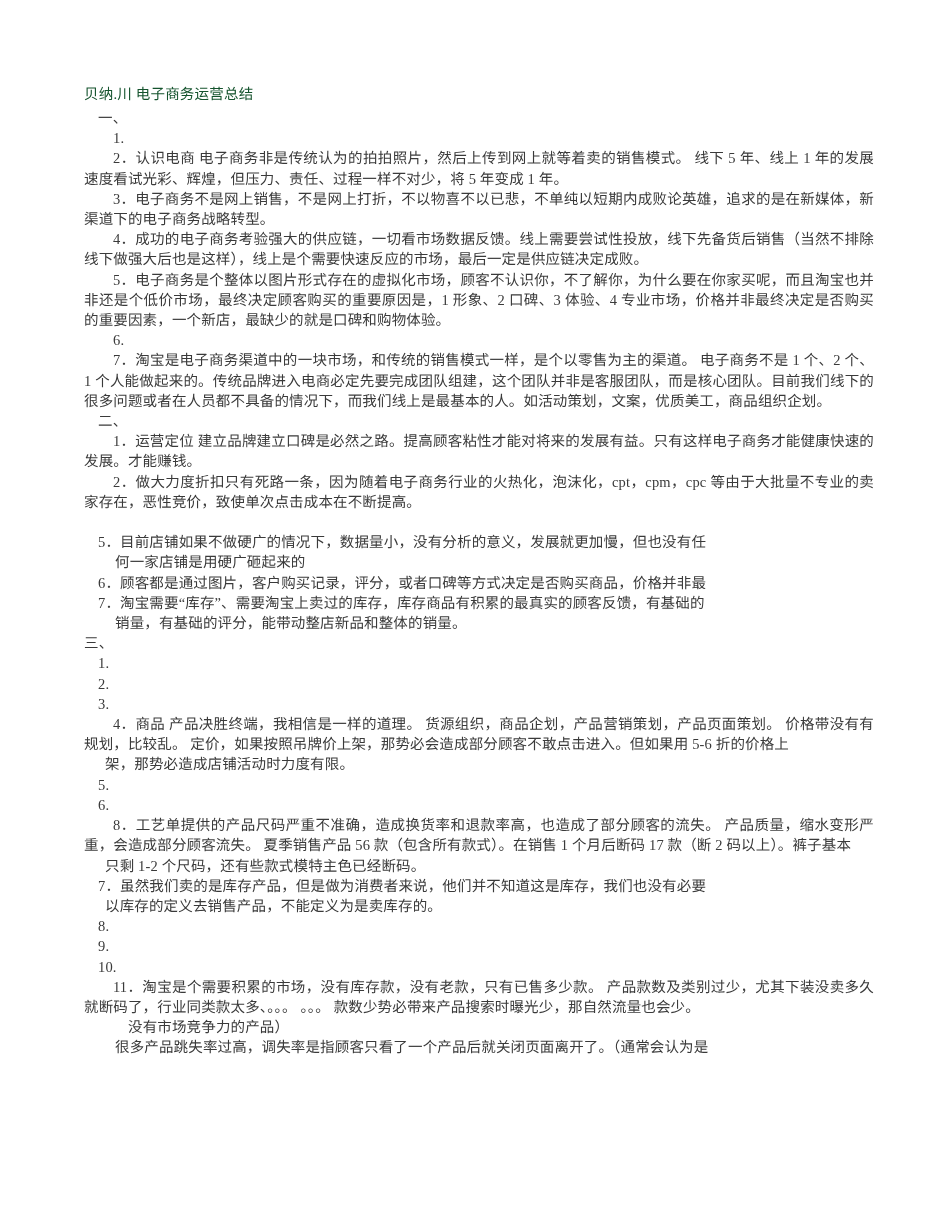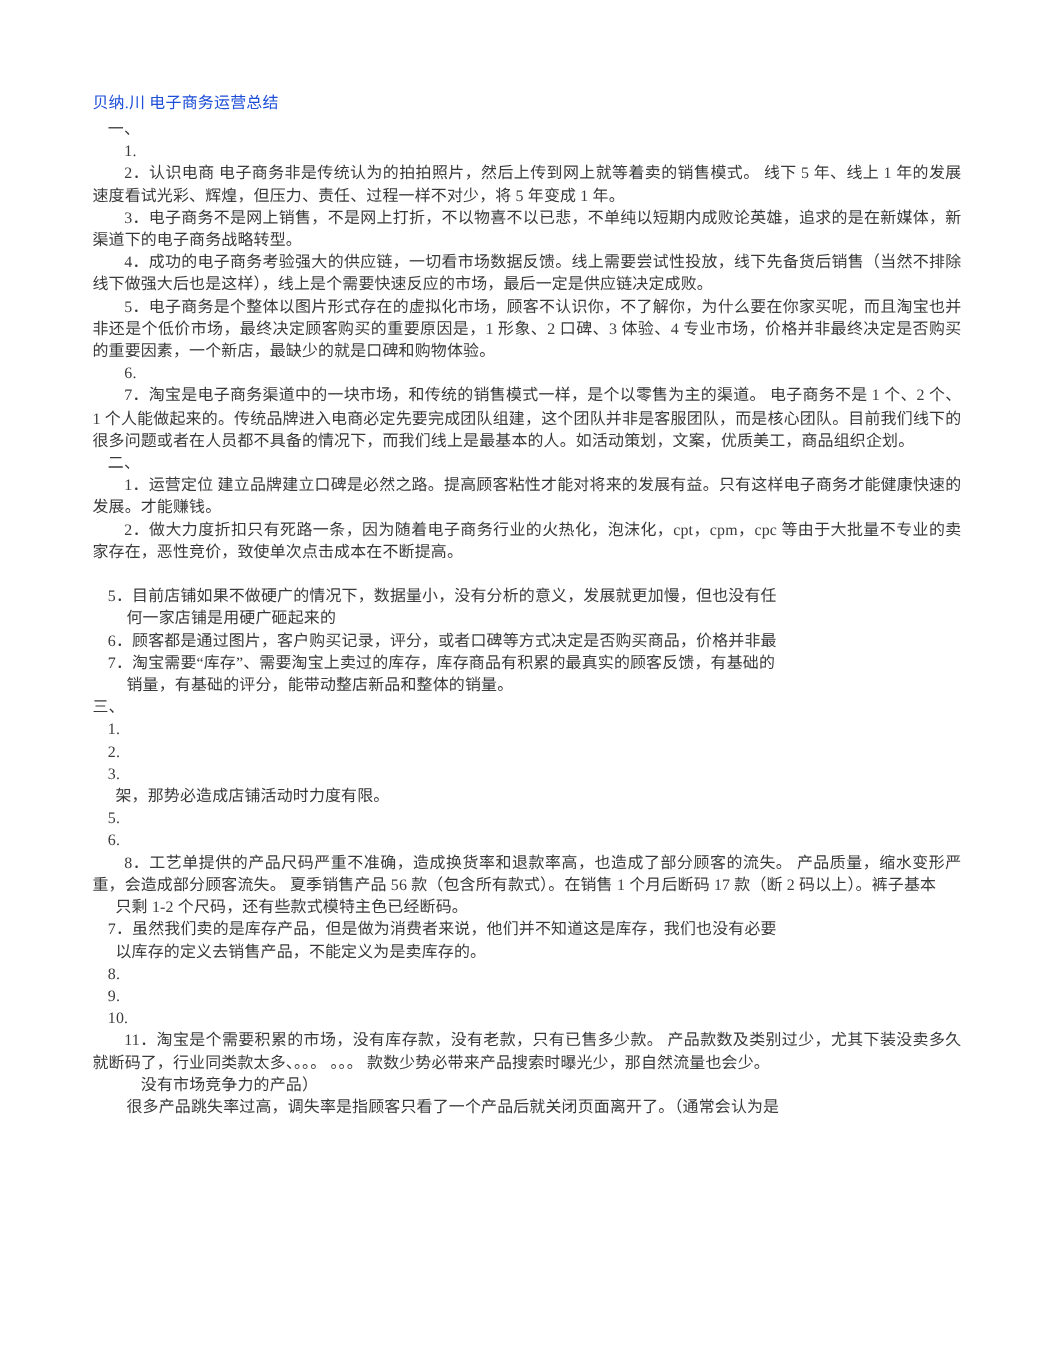--- a/index.html
+++ b/index.html
@@ -22,21 +22,21 @@
   }
   .doc-body {
     position: absolute;
     left: 84px;
     top: 84px;
     width: 790px;
   }
   .doc-title {
     font-size: 14.5px;
     line-height: 21px;
-    color: #1d4ed8;
+    color: #14532d;
     letter-spacing: 0.2px;
     white-space: pre-wrap;
     margin: 0 0 3px 0;
   }
   .para {
     font-size: 14.5px;
     line-height: 20.2px;
     color: #3a3a3a;
     margin: 0;
     text-align: justify;
@@ -87,20 +87,21 @@
     <div class="para ind-half">何一家店铺是用硬广砸起来的</div>
     <div class="para ind-1">6．顾客都是通过图片，客户购买记录，评分，或者口碑等方式决定是否购买商品，价格并非最</div>
     <div class="para ind-1">7．淘宝需要“库存”、需要淘宝上卖过的库存，库存商品有积累的最真实的顾客反馈，有基础的</div>
     <div class="para ind-half">销量，有基础的评分，能带动整店新品和整体的销量。</div>
 
     <div class="para ind-0">三、</div>
 
     <div class="para ind-1">1.</div>
     <div class="para ind-1">2.</div>
     <div class="para ind-1">3.</div>
+    <div class="para ind-2">4．商品 产品决胜终端，我相信是一样的道理。 货源组织，商品企划，产品营销策划，产品页面策划。 价格带没有有规划，比较乱。 定价，如果按照吊牌价上架，那势必会造成部分顾客不敢点击进入。但如果用 5-6 折的价格上</div>
     <div class="para ind-15">架，那势必造成店铺活动时力度有限。</div>
     <div class="para ind-1">5.</div>
     <div class="para ind-1">6.</div>
     <div class="para ind-2">8．工艺单提供的产品尺码严重不准确，造成换货率和退款率高，也造成了部分顾客的流失。 产品质量，缩水变形严重，会造成部分顾客流失。 夏季销售产品 56 款（包含所有款式）。在销售 1 个月后断码 17 款（断 2 码以上）。裤子基本</div>
     <div class="para ind-15">只剩 1-2 个尺码，还有些款式模特主色已经断码。</div>
     <div class="para ind-1">7．虽然我们卖的是库存产品，但是做为消费者来说，他们并不知道这是库存，我们也没有必要</div>
     <div class="para ind-15">以库存的定义去销售产品，不能定义为是卖库存的。</div>
     <div class="para ind-1">8.</div>
     <div class="para ind-1">9.</div>
     <div class="para ind-1">10.</div>

